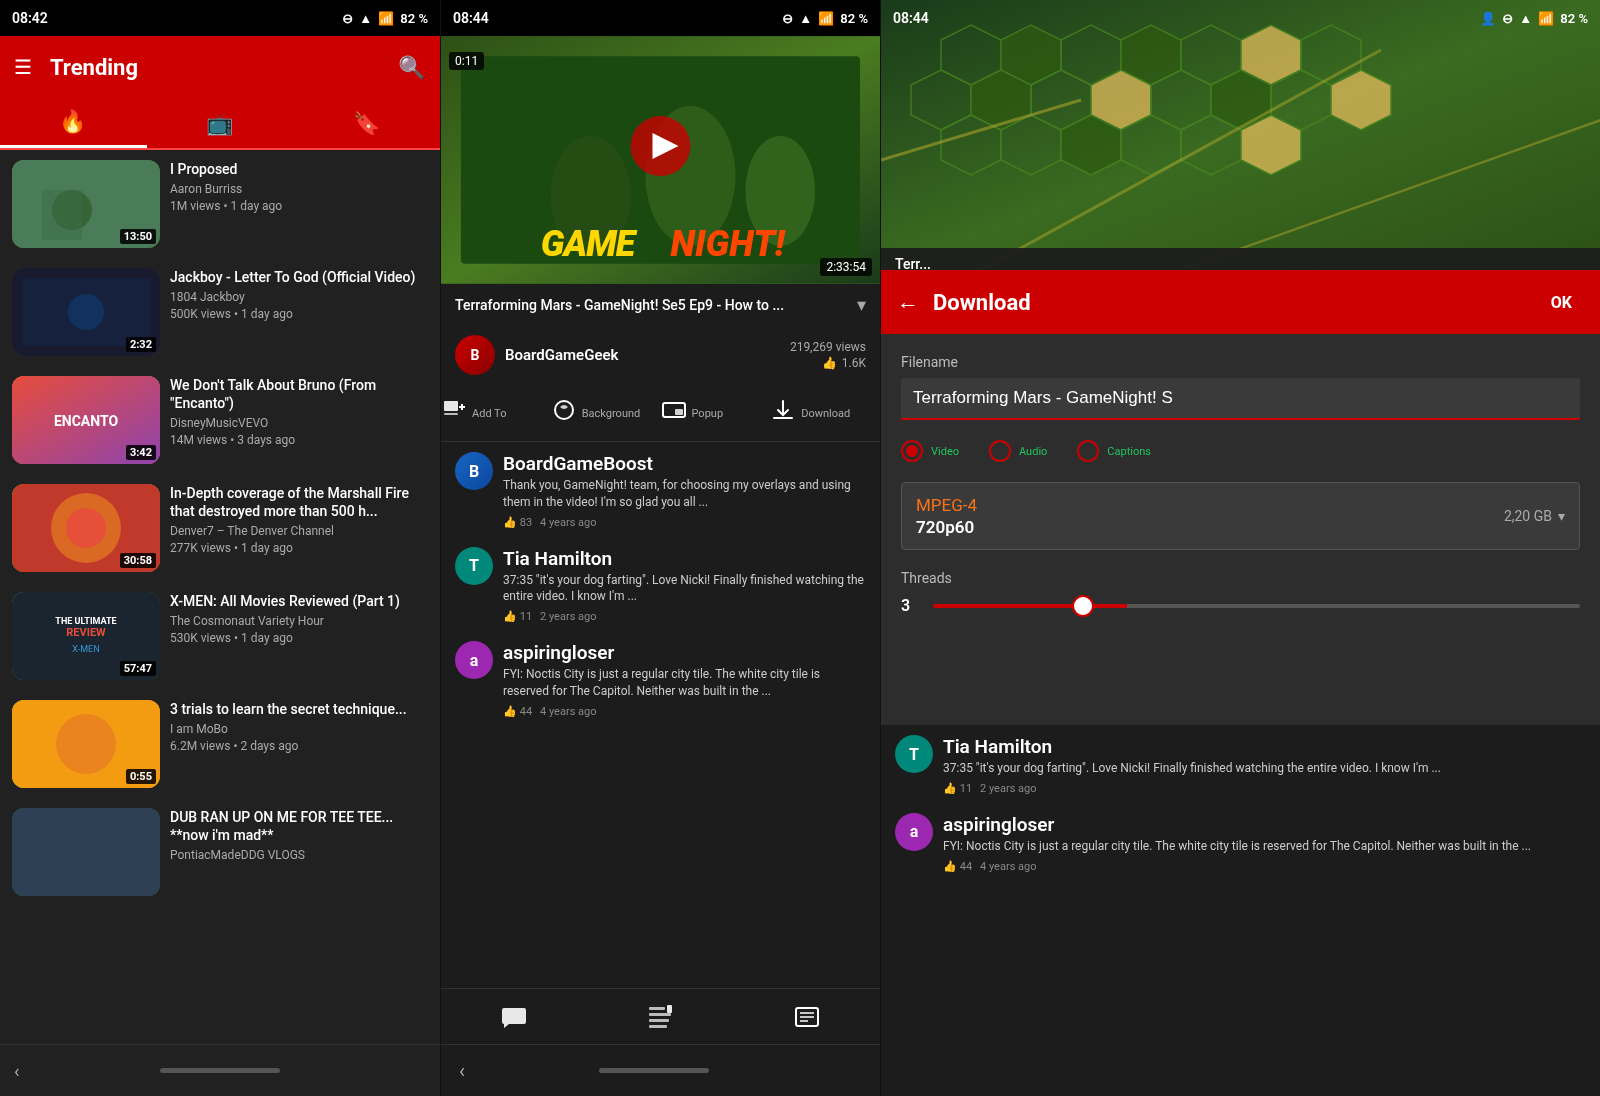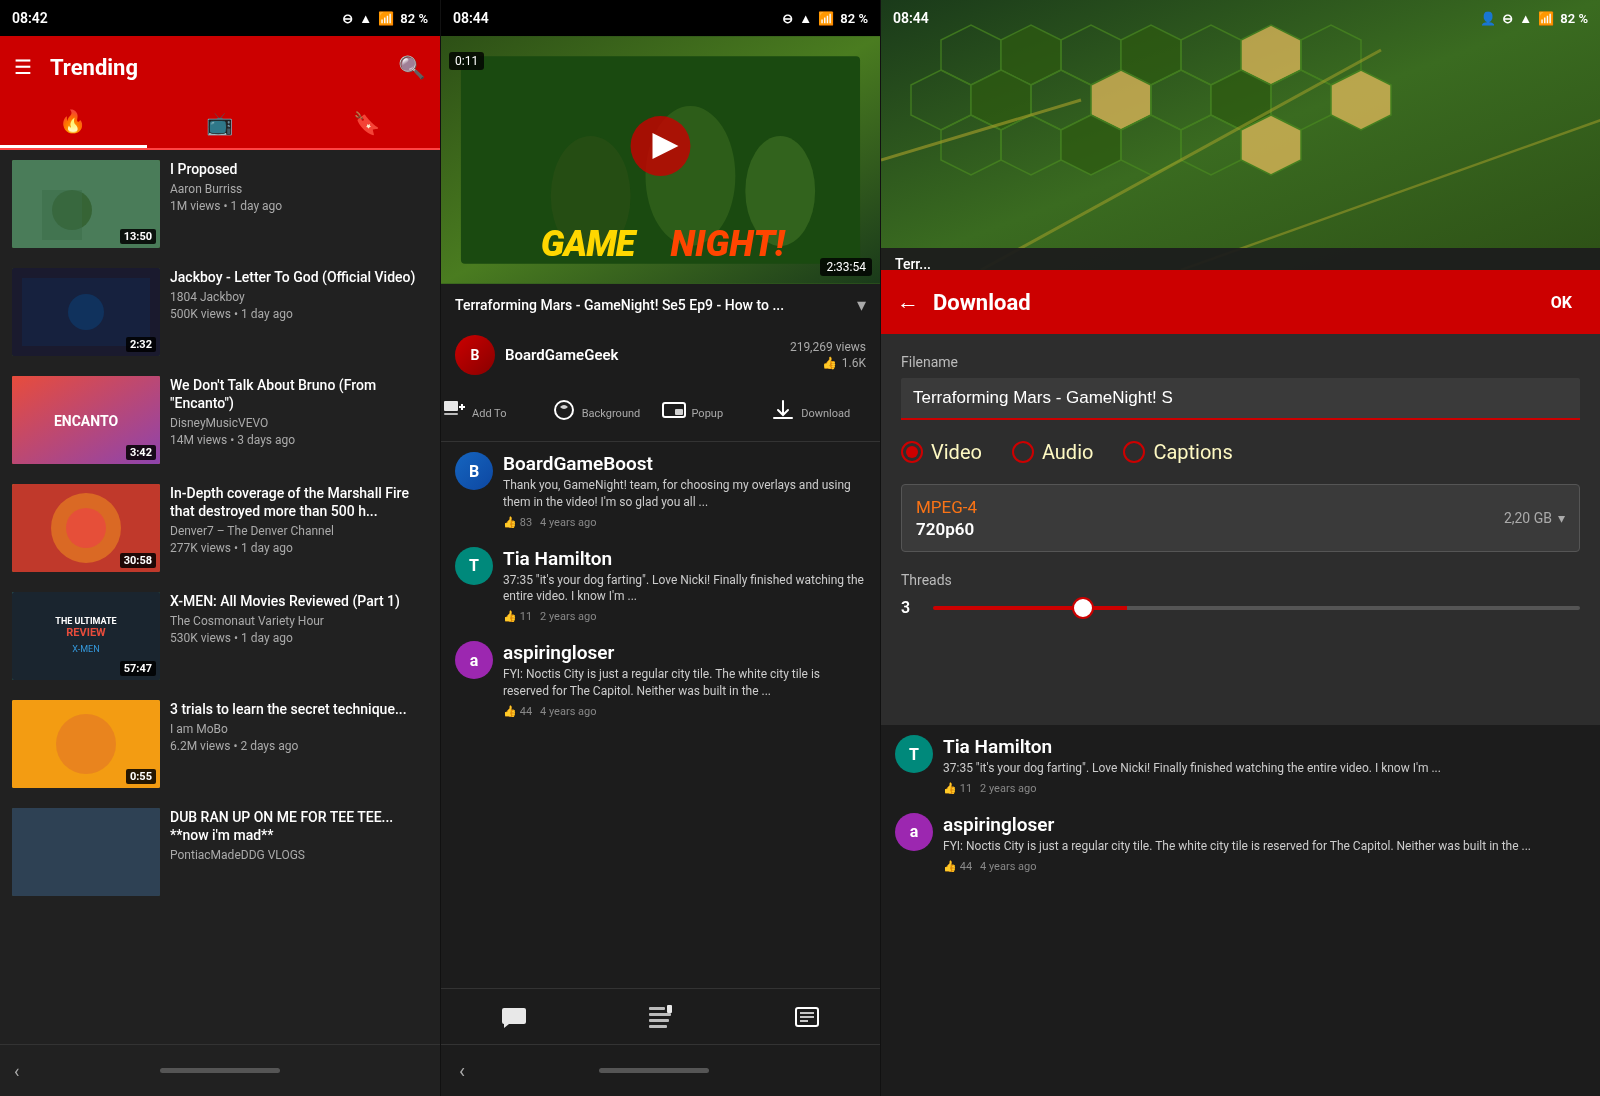--- a/index.html
+++ b/index.html
@@ -95,21 +95,21 @@
       padding: 10px 12px;
       gap: 10px;
       cursor: pointer;
     }
     .thumb-wrap {
       position: relative;
       width: 148px;
       min-width: 148px;
       height: 88px;
       background: #4d7c0f;
-      border-radius: 2px;
+      border-radius: 12px;
       overflow: hidden;
     }
     .thumb-duration {
       position: absolute;
       bottom: 4px;
       right: 4px;
       background: rgba(0,0,0,0.85);
       color: #fff;
       font-size: 11px;
       font-weight: 700;
@@ -479,22 +479,22 @@
       justify-content: center;
     }
     .radio-circle.selected::after {
       content: '';
       width: 12px;
       height: 12px;
       background: #cc0000;
       border-radius: 50%;
     }
     .radio-label {
-      color: #fef9c3;
-      font-size: 20px;
+      color: #22c55e;
+      font-size: 11px;
     }
     .quality-selector {
       background: #3a3a3a;
       border: 1px solid #555;
       border-radius: 4px;
       padding: 12px 14px;
       margin-bottom: 20px;
       display: flex;
       justify-content: space-between;
       align-items: center;

